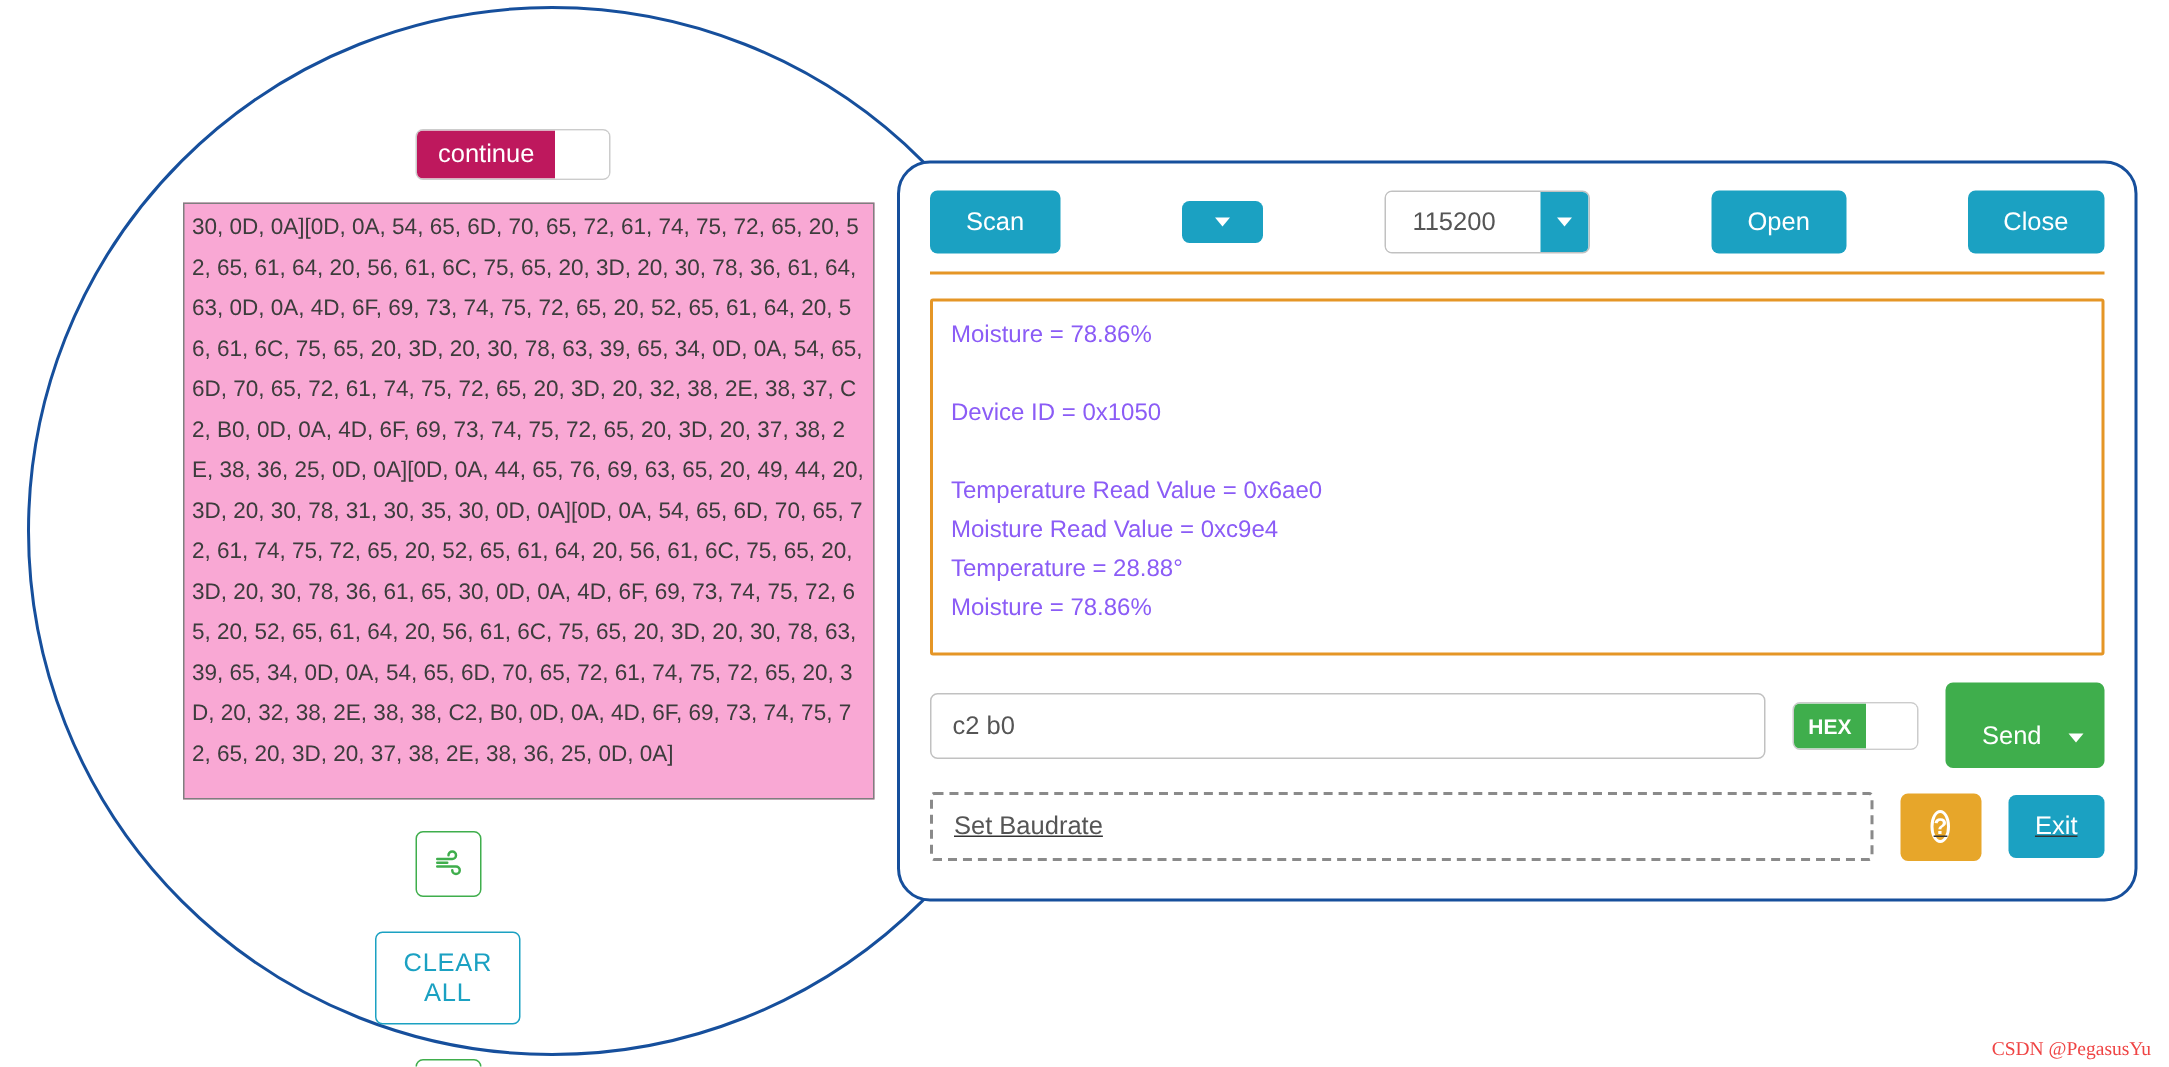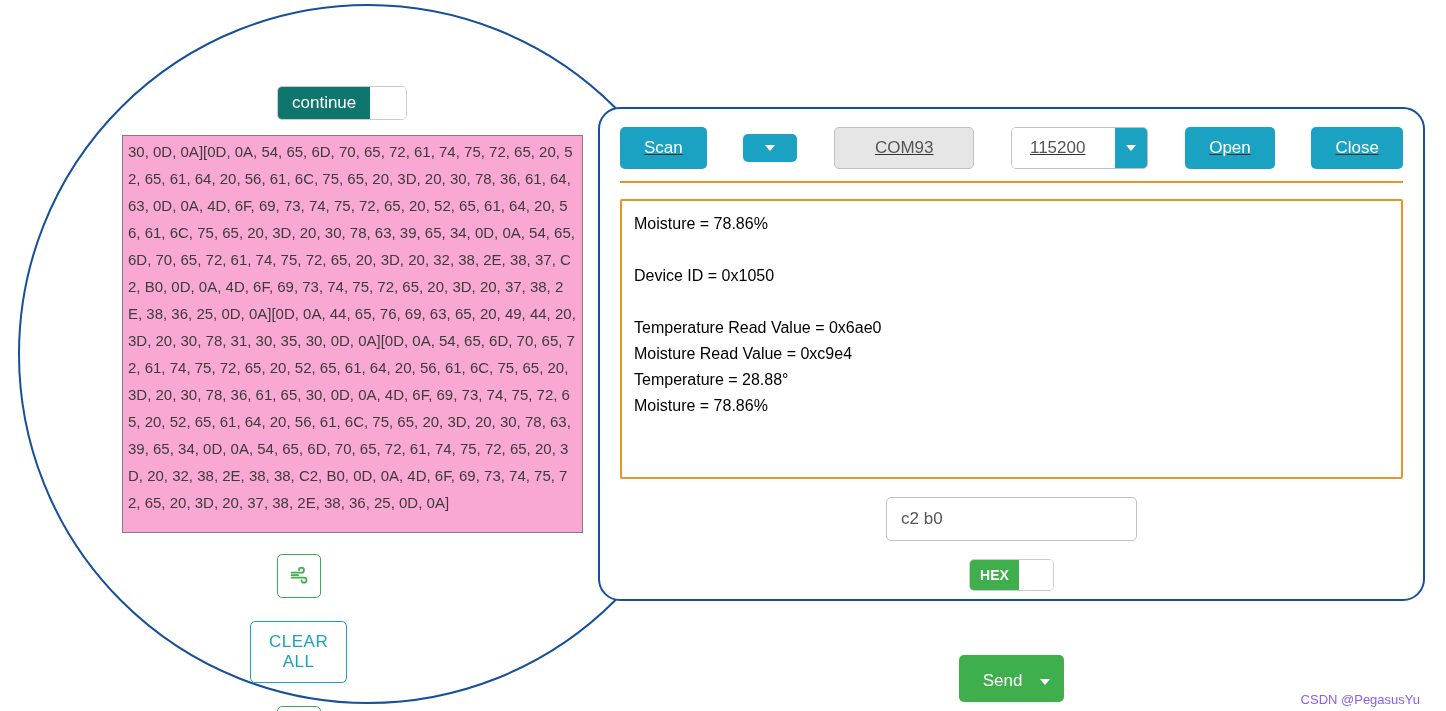--- a/index.html
+++ b/index.html
@@ -34,21 +34,21 @@
       position: absolute;
       left: 155px;
       top: 11px;
       display: inline-flex;
       align-items: stretch;
       border: 1px solid #cccccc;
       border-radius: 5px;
       overflow: hidden;
     }
     .continue-green {
-      background: #0f766e;
+      background: #be185d;
       color: #ffffff;
       padding: 6px 14px;
       font-size: 17px;
       text-align: center;
     }
     .continue-white {
       background: #ffffff;
       width: 36px;
     }
 
@@ -116,21 +116,20 @@
     }
 
     .toolbar {
       display: flex;
       align-items: center;
       gap: 20px;
       justify-content: space-between;
       padding-bottom: 12px;
       border-bottom: 2px solid #e59626;
       margin-bottom: 16px;
-      text-decoration: underline;
     }
 
     .btn {
       border: none;
       border-radius: 5px;
       color: #ffffff;
       padding: 11px 24px;
       font-size: 17px;
       cursor: pointer;
       display: inline-flex;
@@ -177,35 +176,34 @@
       width: 32px;
       background: #1ba1c2;
       display: flex;
       align-items: center;
       justify-content: center;
     }
 
     .rx-box {
       border: 2px solid #e59626;
       border-radius: 2px;
-      height: 280px;
+      height: 238px;
       padding: 10px 12px;
       font-size: 16px;
-      color: #000000;
+      color: #8b5cf6;
       line-height: 26px;
       white-space: pre-line;
       margin-bottom: 18px;
     }
 
     .send-row {
       display: flex;
       align-items: center;
       gap: 18px;
       margin-bottom: 16px;
-      flex-direction: column;
     }
     .tx-input {
       flex: 1;
       border: 1px solid #c1c1c1;
       border-radius: 5px;
       padding: 11px 14px;
       font-size: 17px;
       color: #555555;
     }
     .hex-toggle {
@@ -224,26 +222,25 @@
     }
     .hex-off {
       background: #ffffff;
       width: 34px;
     }
     .send-btn {
       background: #3fae4c;
       color: #ffffff;
       border: none;
       border-radius: 5px;
-      padding: 16px 14px 11px 24px;
+      padding: 26px 14px 11px 24px;
       font-size: 17px;
       display: inline-flex;
       align-items: center;
       gap: 18px;
-      margin-top: 46px;
     }
     .send-btn .caret-down { margin-top: 2px; }
 
     .extra-row {
       display: flex;
       align-items: center;
       gap: 18px;
       text-decoration: underline;
     }
     .set-baud {
@@ -262,25 +259,25 @@
       border: 2px solid #ffffff;
       border-radius: 50%;
       width: 22px; height: 22px;
       display: inline-flex;
       align-items: center; justify-content: center;
       font-size: 15px; font-weight: 600;
     }
 
     .watermark {
       position: absolute;
-      right: 26px;
+      right: 12px;
       bottom: 4px;
       font-size: 13px;
-      color: #8b5cf6;
-      font-family: Liberation Sans, sans-serif;
+      color: #ef4444;
+      font-family: Liberation Serif, serif;
     }
 
     
     .carve {
       position: absolute;
       left: 600px;
       top: 109px;
       width: 130px;
       height: 490px;
       background: #ffffff;
@@ -319,21 +316,20 @@
   </div>
 </div>
 
 <div class="right-card">
 
   <div class="toolbar">
     <button class="btn btn-teal">Scan</button>
     <button class="btn btn-teal btn-caret">
       <span class="caret-down"></span>
     </button>
-    <div class="com-box">COM93</div>
     <div class="baud-select">
       <span class="baud-value">115200</span>
       <span class="baud-caret">
           <span class="caret-down"></span>
         </span>
     </div>
     <button class="btn btn-teal">Open</button>
     <button class="btn btn-teal">Close</button>
   </div>
 

